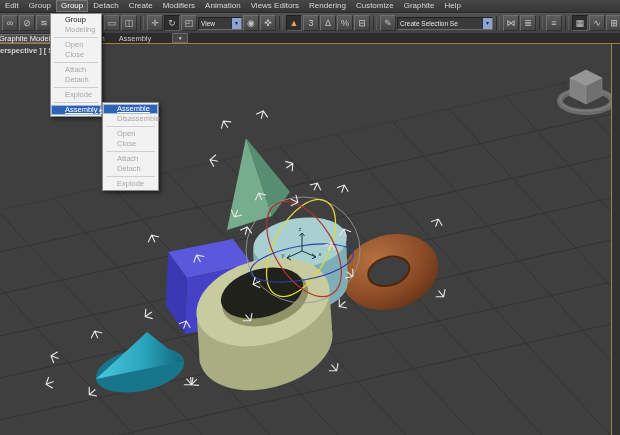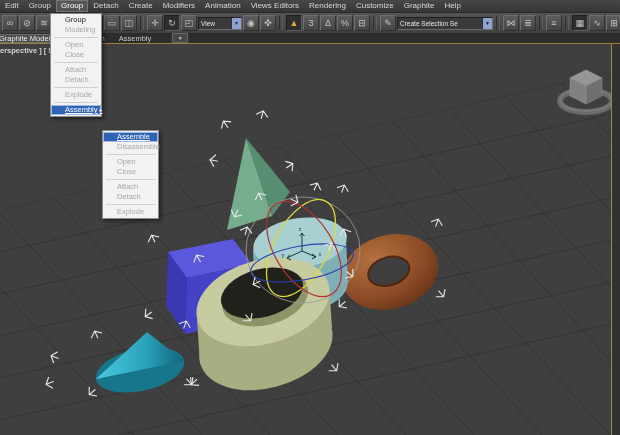--- a/index.html
+++ b/index.html
@@ -35,21 +35,21 @@
         font-size:5px;display:flex;align-items:center;justify-content:center;}
   
   #viewport{position:absolute;left:0;top:44px;width:611px;height:391px;background:#3f3f3f;
             border-right:1px solid var(--vp-border,#8f8f49);box-sizing:content-box;}
   #vplabel{position:absolute;left:0;top:2px;font-size:7.5px;font-weight:bold;color:#d5d5d5;white-space:nowrap;z-index:5;}
   #rightstrip{position:absolute;left:612px;top:44px;width:8px;height:391px;background:#323232;}
   
   .menu-panel{position:absolute;z-index:30;background:#f2f2f2;border:1px solid #8a8a8a;
               box-shadow:2px 2px 4px rgba(0,0,0,.5);padding:1px 0;box-sizing:border-box;}
   #group-menu{left:50px;top:13px;width:52px;}
-  #assembly-submenu{left:102px;top:102px;width:57px;margin-top:28px;}
+  #assembly-submenu{left:102px;top:102px;width:57px;}
   .menu-item{height:10px;line-height:10px;font-size:7.5px;color:#1a1a1a;display:flex;align-items:center;
              padding-left:14px;padding-right:3px;position:relative;cursor:default;}
   .menu-item .mi-label{flex:1;white-space:nowrap;}
   .menu-item.disabled{color:#a8a8a8;}
   .menu-item.highlighted{background:var(--menu-hl,#2e63b5);color:#fff;box-shadow:inset 0 0 0 1px #9db9e6;text-decoration:underline;}
   .mi-arrow{font-size:6px;margin-left:2px;}
   .menu-sep{height:1px;background:#cfcfcf;margin:2px 3px;}
   svg text{font-family:"Liberation Sans", sans-serif;}
 </style>
 </head>

